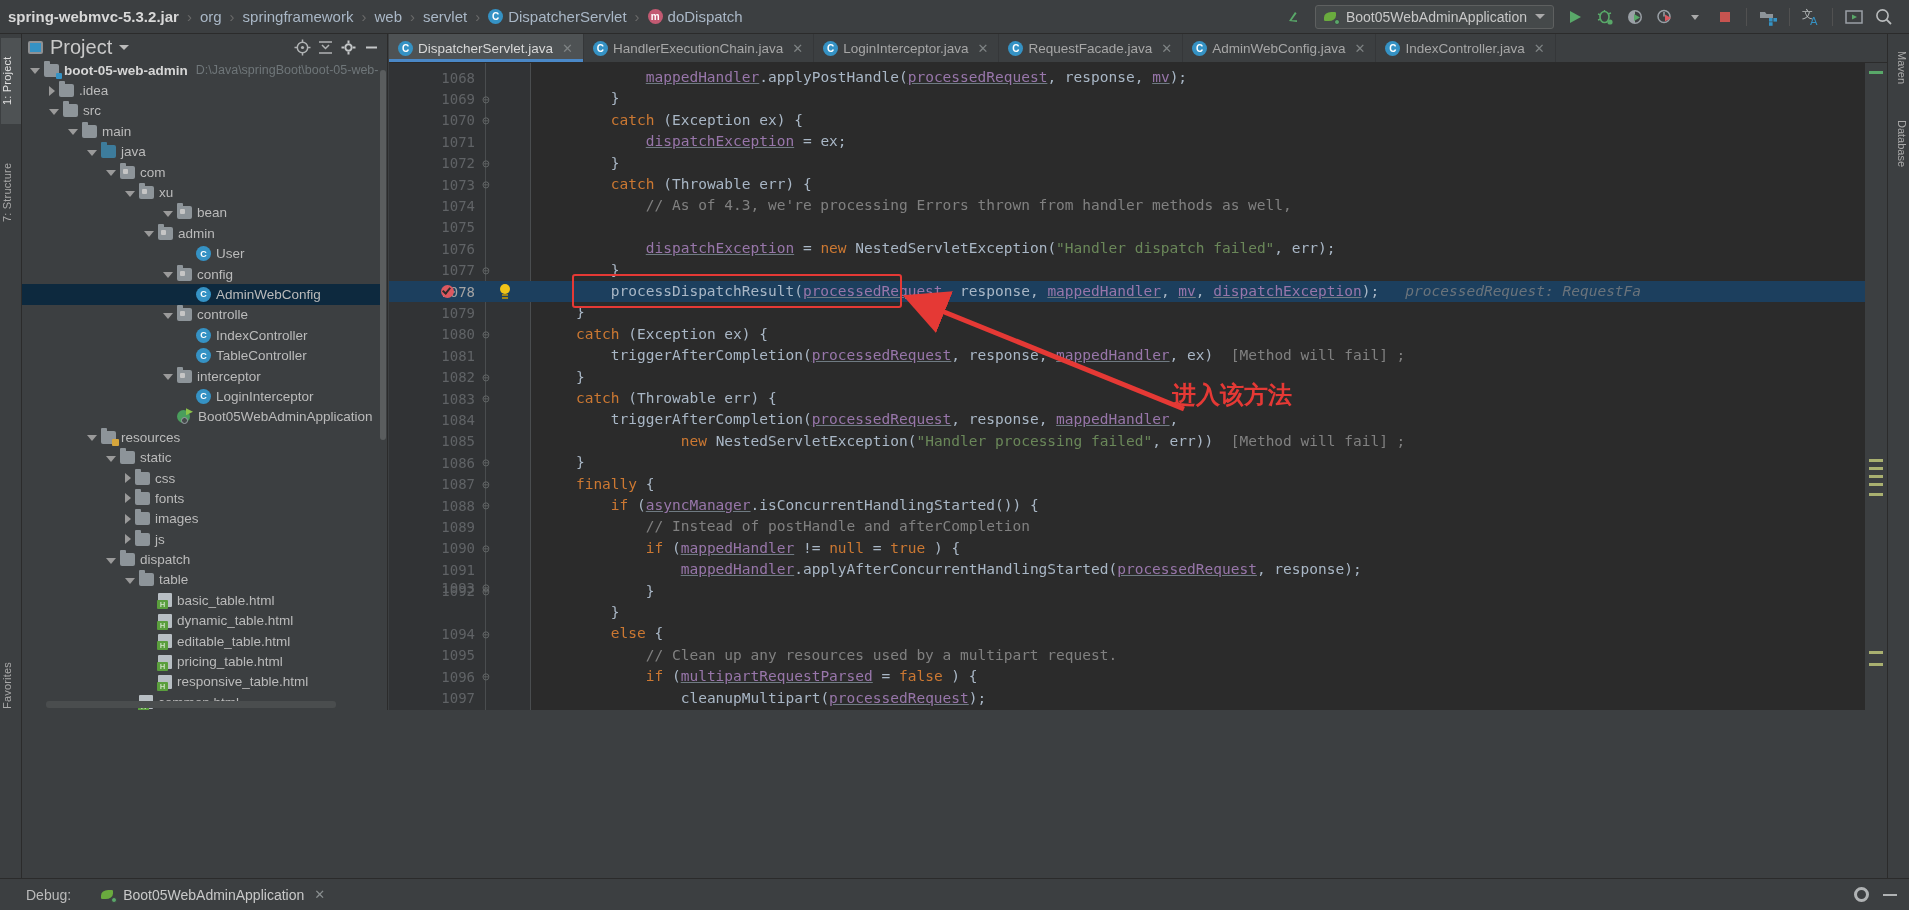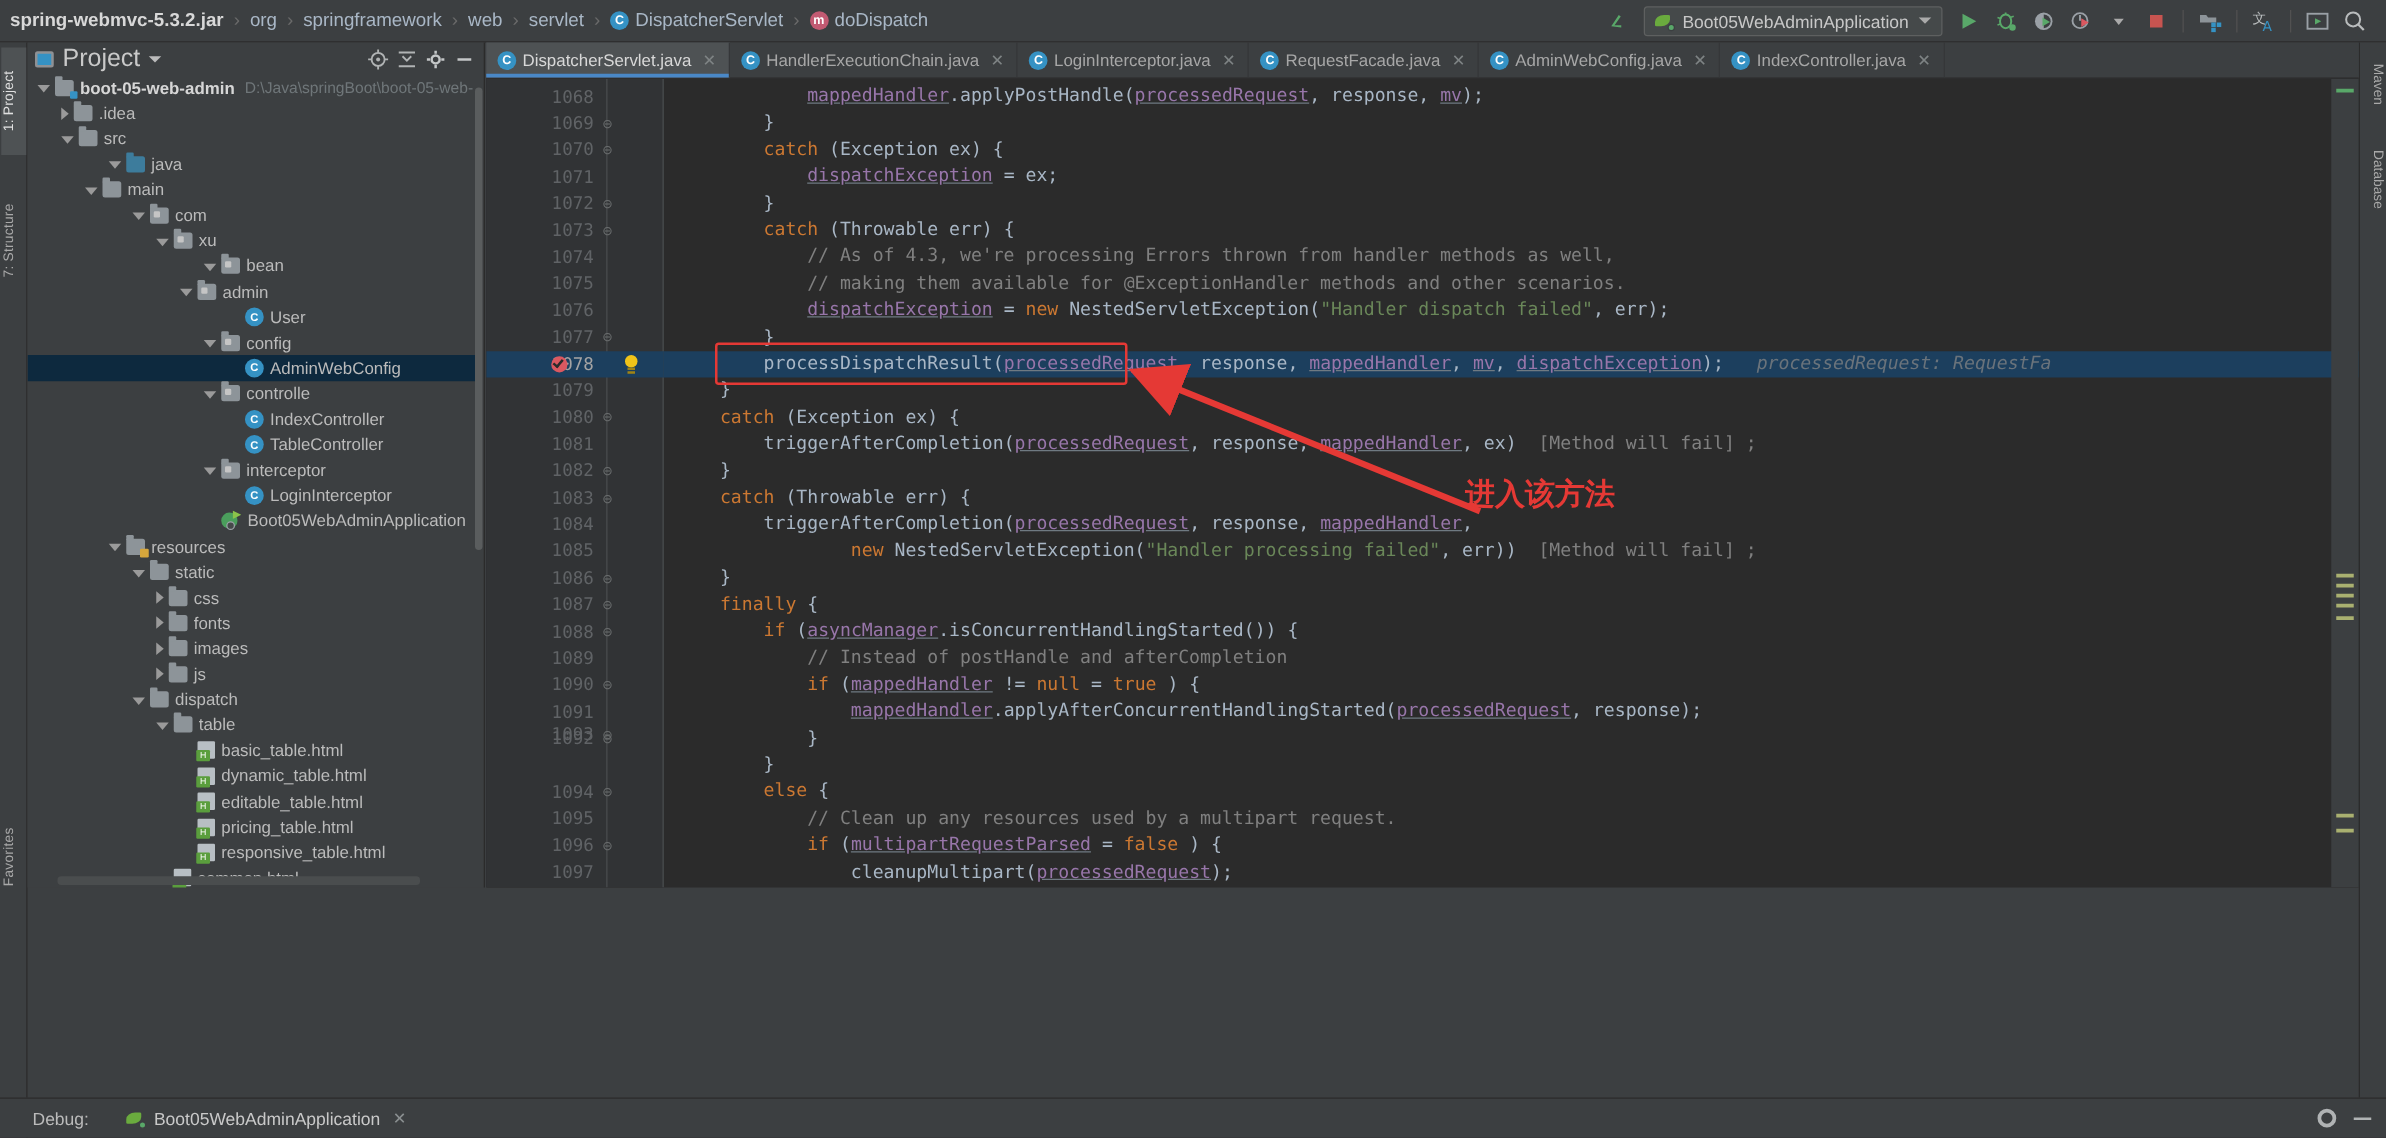--- a/index.html
+++ b/index.html
@@ -418,29 +418,29 @@
         <div class="trow" style="padding-left: 27px;">
           <span class="tw right"></span>
           <span class="fico folder"></span>
           <span class="tname">.idea</span>
         </div>
         <div class="trow" style="padding-left: 27px;">
           <span class="tw down"></span>
           <span class="fico folder"></span>
           <span class="tname">src</span>
         </div>
+        <div class="trow" style="padding-left: 46px;">
+          <span class="tw down"></span>
+          <span class="fico folder"></span>
+          <span class="tname">main</span>
+        </div>
         <div class="trow" style="padding-left: 65px;">
           <span class="tw down"></span>
           <span class="fico folder src"></span>
           <span class="tname">java</span>
-        </div>
-        <div class="trow" style="padding-left: 46px;">
-          <span class="tw down"></span>
-          <span class="fico folder"></span>
-          <span class="tname">main</span>
         </div>
         <div class="trow" style="padding-left: 84px;">
           <span class="tw down"></span>
           <span class="fico folder pkg"></span>
           <span class="tname">com</span>
         </div>
         <div class="trow" style="padding-left: 103px;">
           <span class="tw down"></span>
           <span class="fico folder pkg"></span>
           <span class="tname">xu</span>
@@ -738,21 +738,20 @@
         </div>
       </div>
     <div class="codearea" id="code">
         <div class="crow" style="top: 4px;"><span class="pln">            </span><span class="fld und">mappedHandler</span><span class="pln">.</span><span class="pln">applyPostHandle</span><span class="pln">(</span><span class="fld und">processedRequest</span><span class="pln">,</span><span class="pln"> </span><span class="pln">response</span><span class="pln">,</span><span class="pln"> </span><span class="fld und">mv</span><span class="pln">)</span><span class="pln">;</span></div>
         <div class="crow" style="top: 25.4px;"><span class="pln">        </span><span class="pln">}</span></div>
         <div class="crow" style="top: 46.8px;"><span class="pln">        </span><span class="kw">catch</span><span class="pln"> </span><span class="pln">(</span><span class="pln">Exception</span><span class="pln"> </span><span class="pln">ex</span><span class="pln">)</span><span class="pln"> </span><span class="pln">{</span></div>
         <div class="crow" style="top: 68.2px;"><span class="pln">            </span><span class="fld und">dispatchException</span><span class="pln"> </span><span class="pln">=</span><span class="pln"> </span><span class="pln">ex</span><span class="pln">;</span></div>
         <div class="crow" style="top: 89.6px;"><span class="pln">        </span><span class="pln">}</span></div>
         <div class="crow" style="top: 111px;"><span class="pln">        </span><span class="kw">catch</span><span class="pln"> </span><span class="pln">(</span><span class="pln">Throwable</span><span class="pln"> </span><span class="pln">err</span><span class="pln">)</span><span class="pln"> </span><span class="pln">{</span></div>
         <div class="crow" style="top: 132.4px;"><span class="cmt">            // As of 4.3, we're processing Errors thrown from handler methods as well,</span></div>
-        <div class="crow" style="top: 153.8px;"><span class="cmt">            // making them available for @ExceptionHandler methods and other scenarios.</span></div>
         <div class="crow" style="top: 175.2px;"><span class="pln">            </span><span class="fld und">dispatchException</span><span class="pln"> </span><span class="pln">=</span><span class="pln"> </span><span class="kw">new</span><span class="pln"> </span><span class="pln">NestedServletException</span><span class="pln">(</span><span class="str">"Handler dispatch failed"</span><span class="pln">,</span><span class="pln"> </span><span class="pln">err</span><span class="pln">)</span><span class="pln">;</span></div>
         <div class="crow" style="top: 196.6px;"><span class="pln">        </span><span class="pln">}</span></div>
         <div class="crow exec" style="top: 218px;"><span class="pln">        </span><span class="pln">processDispatchResult</span><span class="pln">(</span><span class="fld und">processedRequest</span><span class="pln">,</span><span class="pln"> </span><span class="pln">response</span><span class="pln">,</span><span class="pln"> </span><span class="fld und">mappedHandler</span><span class="pln">,</span><span class="pln"> </span><span class="fld und">mv</span><span class="pln">,</span><span class="pln"> </span><span class="fld und">dispatchException</span><span class="pln">)</span><span class="pln">;</span><span class="dim">   processedRequest: RequestFa</span></div>
         <div class="crow" style="top: 239.4px;"><span class="pln">    </span><span class="pln">}</span></div>
         <div class="crow" style="top: 260.8px;"><span class="pln">    </span><span class="kw">catch</span><span class="pln"> </span><span class="pln">(</span><span class="pln">Exception</span><span class="pln"> </span><span class="pln">ex</span><span class="pln">)</span><span class="pln"> </span><span class="pln">{</span></div>
         <div class="crow" style="top: 282.2px;"><span class="pln">        </span><span class="pln">triggerAfterCompletion</span><span class="pln">(</span><span class="fld und">processedRequest</span><span class="pln">,</span><span class="pln"> </span><span class="pln">response</span><span class="pln">,</span><span class="pln"> </span><span class="fld und">mappedHandler</span><span class="pln">,</span><span class="pln"> </span><span class="pln">ex</span><span class="pln">)</span><span class="warn">  [Method will fail] ;</span></div>
         <div class="crow" style="top: 303.6px;"><span class="pln">    </span><span class="pln">}</span></div>
         <div class="crow" style="top: 325px;"><span class="pln">    </span><span class="kw">catch</span><span class="pln"> </span><span class="pln">(</span><span class="pln">Throwable</span><span class="pln"> </span><span class="pln">err</span><span class="pln">)</span><span class="pln"> </span><span class="pln">{</span></div>
         <div class="crow" style="top: 346.4px;"><span class="pln">        </span><span class="pln">triggerAfterCompletion</span><span class="pln">(</span><span class="fld und">processedRequest</span><span class="pln">,</span><span class="pln"> </span><span class="pln">response</span><span class="pln">,</span><span class="pln"> </span><span class="fld und">mappedHandler</span><span class="pln">,</span></div>
         <div class="crow" style="top: 367.8px;"><span class="pln">                </span><span class="kw">new</span><span class="pln"> </span><span class="pln">NestedServletException</span><span class="pln">(</span><span class="str">"Handler processing failed"</span><span class="pln">,</span><span class="pln"> </span><span class="pln">err</span><span class="pln">)</span><span class="pln">)</span><span class="warn">  [Method will fail] ;</span></div>

